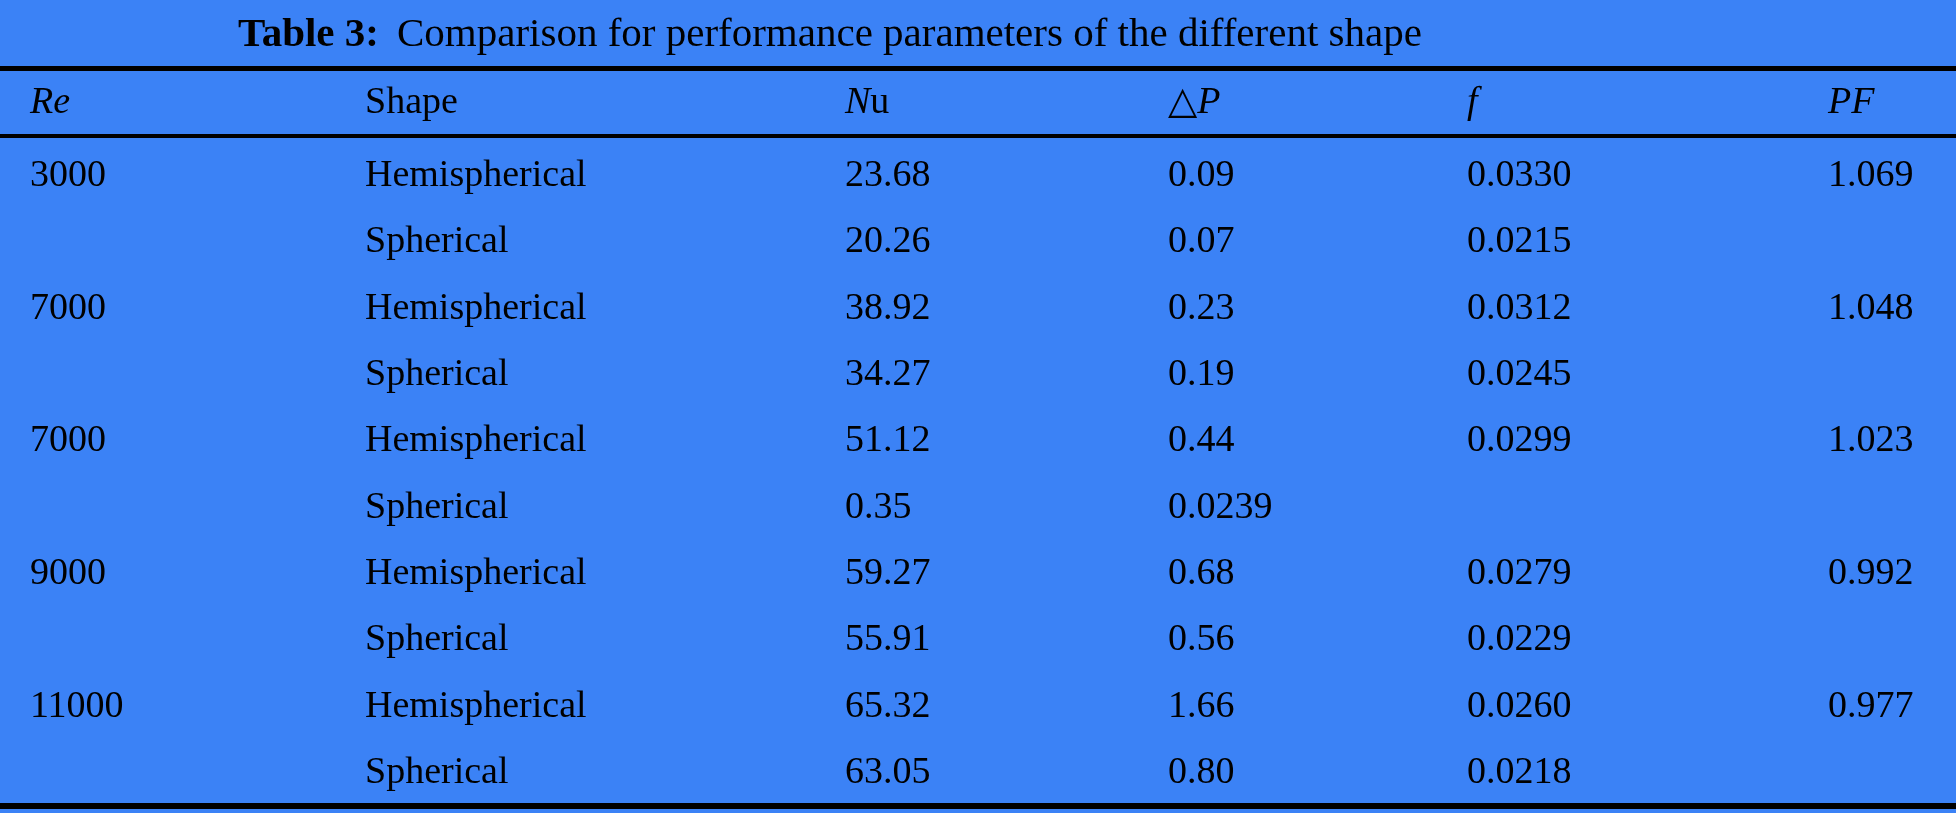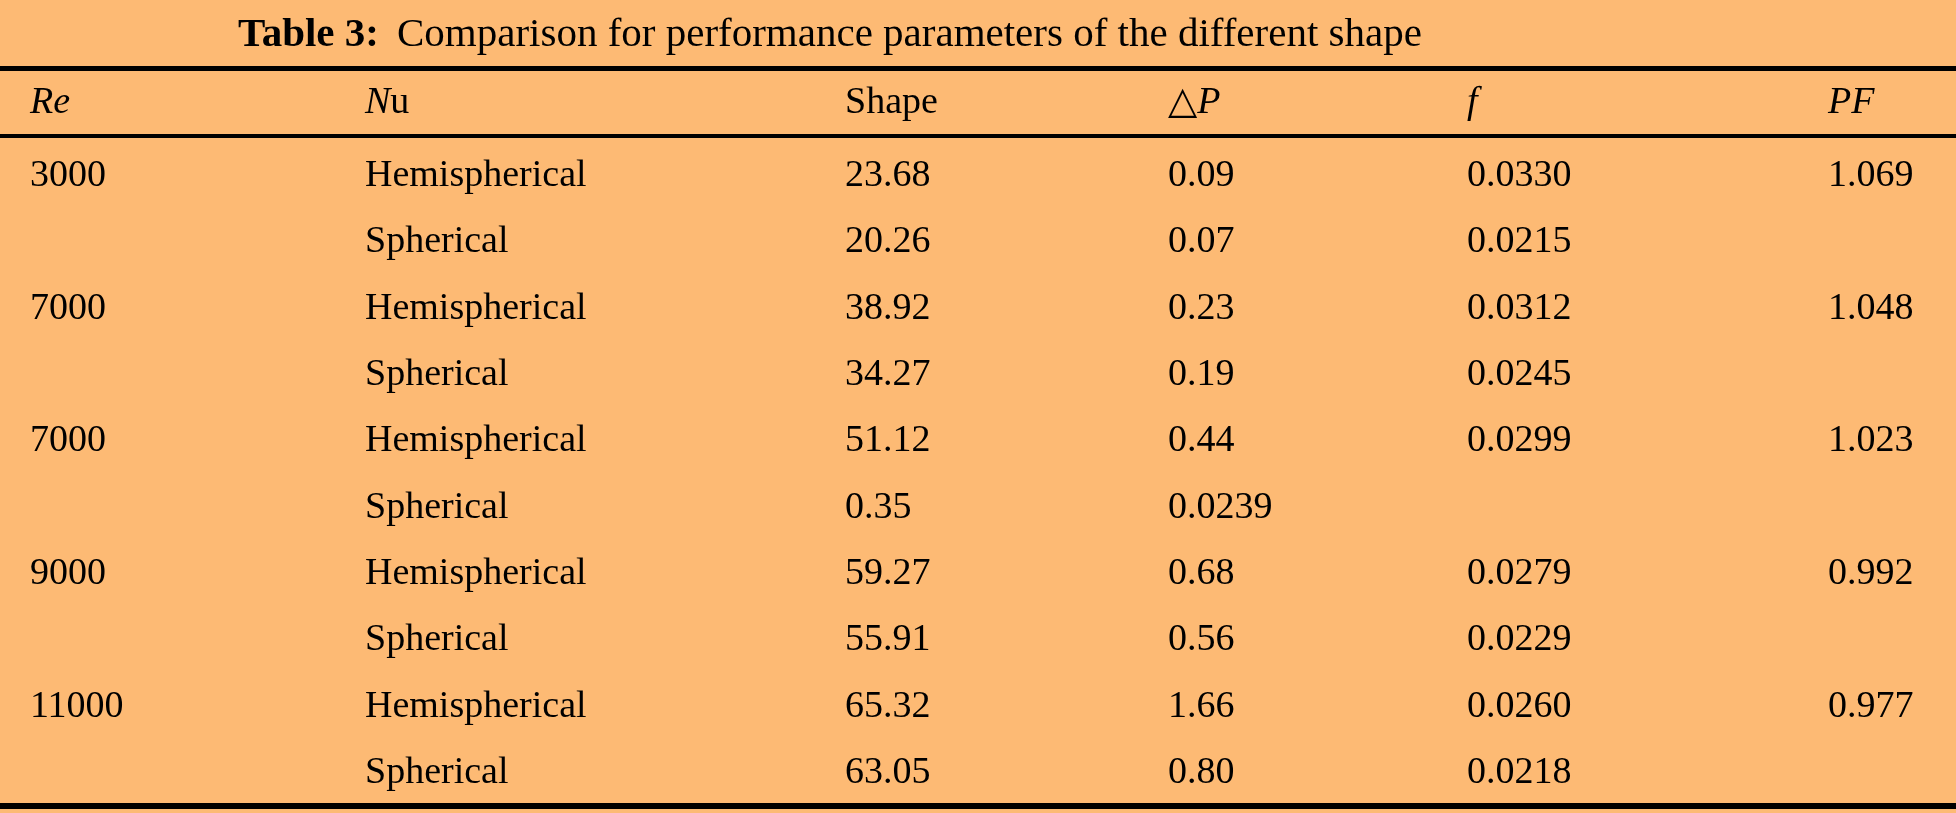--- a/index.html
+++ b/index.html
@@ -1,20 +1,20 @@
 <!DOCTYPE html>
 <html><head>
 <meta charset="utf-8">
 <style>
   html, body { margin: 0; padding: 0; background: #ffffff; }
   .page {
     position: relative;
     width: 1956px;
     height: 813px;
-    background: #fdba74;
+    background: #3b82f6;
     color: #000000;
     font-family: "Liberation Serif", "DejaVu Serif", serif;
     overflow: hidden;
   }
   .caption {
     position: absolute;
     top: 0;
     left: 0;
     width: 1660px;
     height: 64px;
@@ -69,22 +69,22 @@
 <div class="page">
 
   <div class="caption">
     <span class="cap-label">Table 3:</span><span class="cap-text">Comparison for performance parameters of the different shape</span>
   </div>
 
   <div class="rule top"></div>
 
   <div class="grid-row header-row">
     <div class="cell it">Re</div>
+    <div class="cell">Shape</div>
     <div class="cell"><span class="it">N</span><span>u</span></div>
-    <div class="cell">Shape</div>
     <div class="cell"><span class="tri">△</span><span class="it">P</span></div>
     <div class="cell it">f</div>
     <div class="cell it">PF</div>
   </div>
 
   <div class="rule mid"></div>
 
   <div class="body-rows" id="rows">
       <div class="grid-row">
     <div class="cell">3000</div>

